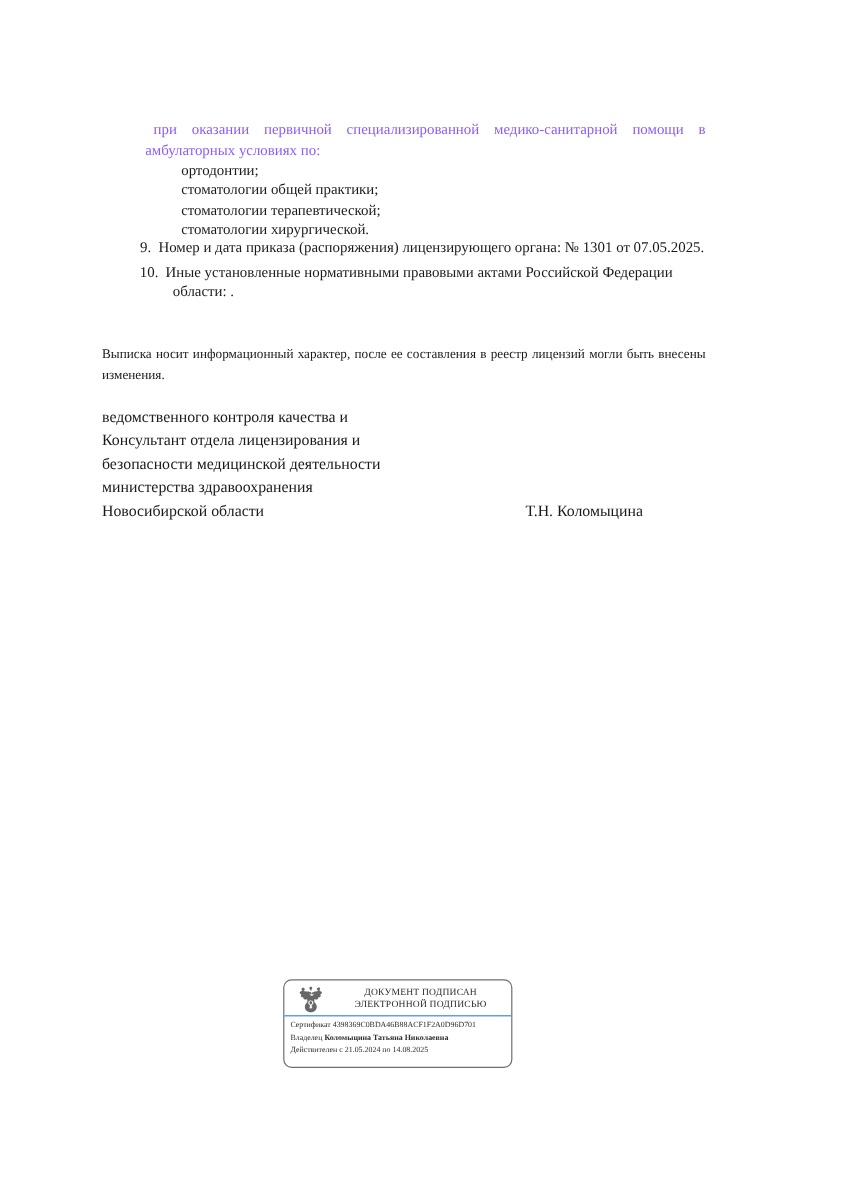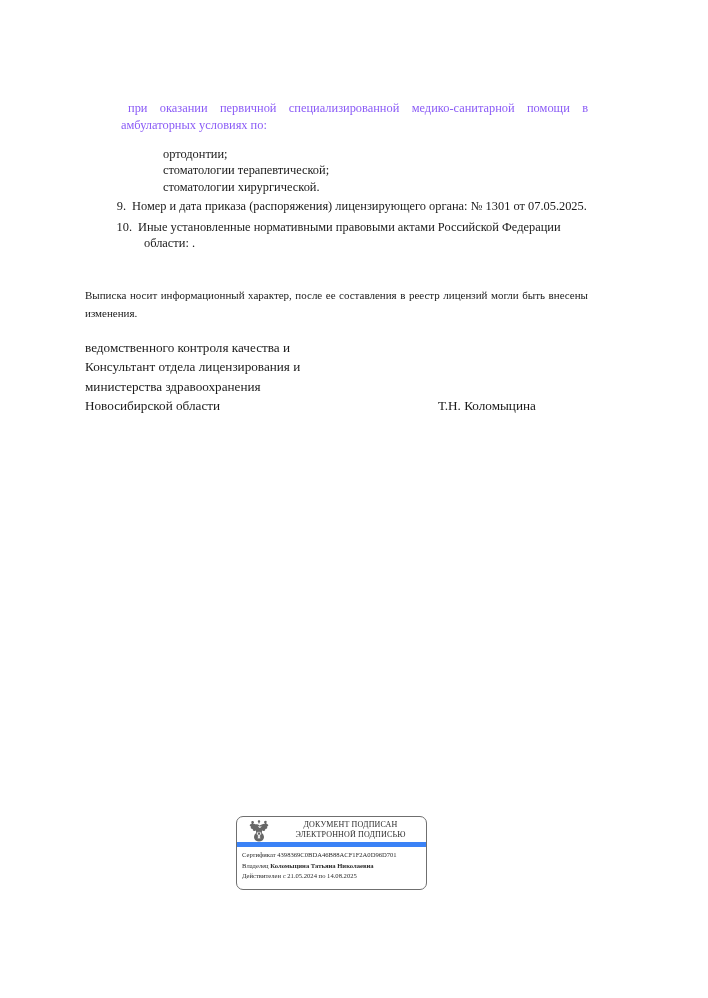--- a/index.html
+++ b/index.html
@@ -40,21 +40,21 @@
     text-align-last: left;
     text-indent: 7px;
     color: #8b5cf6;
   }
 
   .service-list {
     position: absolute;
     left: 147px;
     top: 130px;
     width: 420px;
-    margin: 16px;
+    margin: 4px;
     padding: 0;
     list-style: none;
   }
   .service-list li {
     font-size: 12.4px;
     line-height: 16.4px;
     color: #1a1a1a;
     white-space: nowrap;
   }
 
@@ -139,21 +139,21 @@
     border: 1px solid #6f6f6f;
     border-radius: 7px;
     box-sizing: border-box;
     background: #ffffff;
   }
   .stamp-head {
     display: flex;
     align-items: center;
     height: 30px;
     padding: 1px 0 0 0;
-    border-bottom: 5px solid #3b82f6;
+    border-bottom: 1px solid #3b82f6;
     box-sizing: border-box;
     justify-content: flex-end;
   }
   .stamp-emblem {
     width: 44px;
     min-width: 44px;
     height: 27px;
     display: flex;
     align-items: center;
     justify-content: center;
@@ -190,20 +190,21 @@
 <body>
 
 <div class="page">
 
   <div class="doc-body">
 
     <p class="para-justified">при оказании первичной специализированной медико-санитарной помощи в амбулаторных условиях по:</p>
 
     <ul class="service-list">
       <li>ортодонтии;</li>
+      <li>стоматологии общей практики;</li>
       <li>стоматологии терапевтической;</li>
       <li>стоматологии хирургической.</li>
     </ul>
 
     <div class="numbered-item" id="item-9">
       <span class="num">9.</span>
       <span class="txt">Номер и дата приказа (распоряжения) лицензирующего органа: № 1301 от 07.05.2025.</span>
     </div>
 
     <div class="numbered-item" id="item-10">
@@ -212,20 +213,21 @@
         <span>Иные установленные нормативными правовыми актами Российской Федерации</span>
         <span class="cont">области: .</span>
       </span>
     </div>
 
     <p class="notice">Выписка носит информационный характер, после ее составления в реестр лицензий могли быть внесены изменения.</p>
 
     <div class="signature-block">
       <div class="sig-line">ведомственного контроля качества и</div>
       <div class="sig-line">Консультант отдела лицензирования и</div>
+      <div class="sig-line">безопасности медицинской деятельности</div>
       <div class="sig-line">министерства здравоохранения</div>
       <div class="sig-line sig-last">
         <span>Новосибирской области</span>
         <span class="signer-name">Т.Н. Коломыцина</span>
       </div>
     </div>
 
   </div>
 
   <div class="e-sign-stamp">

